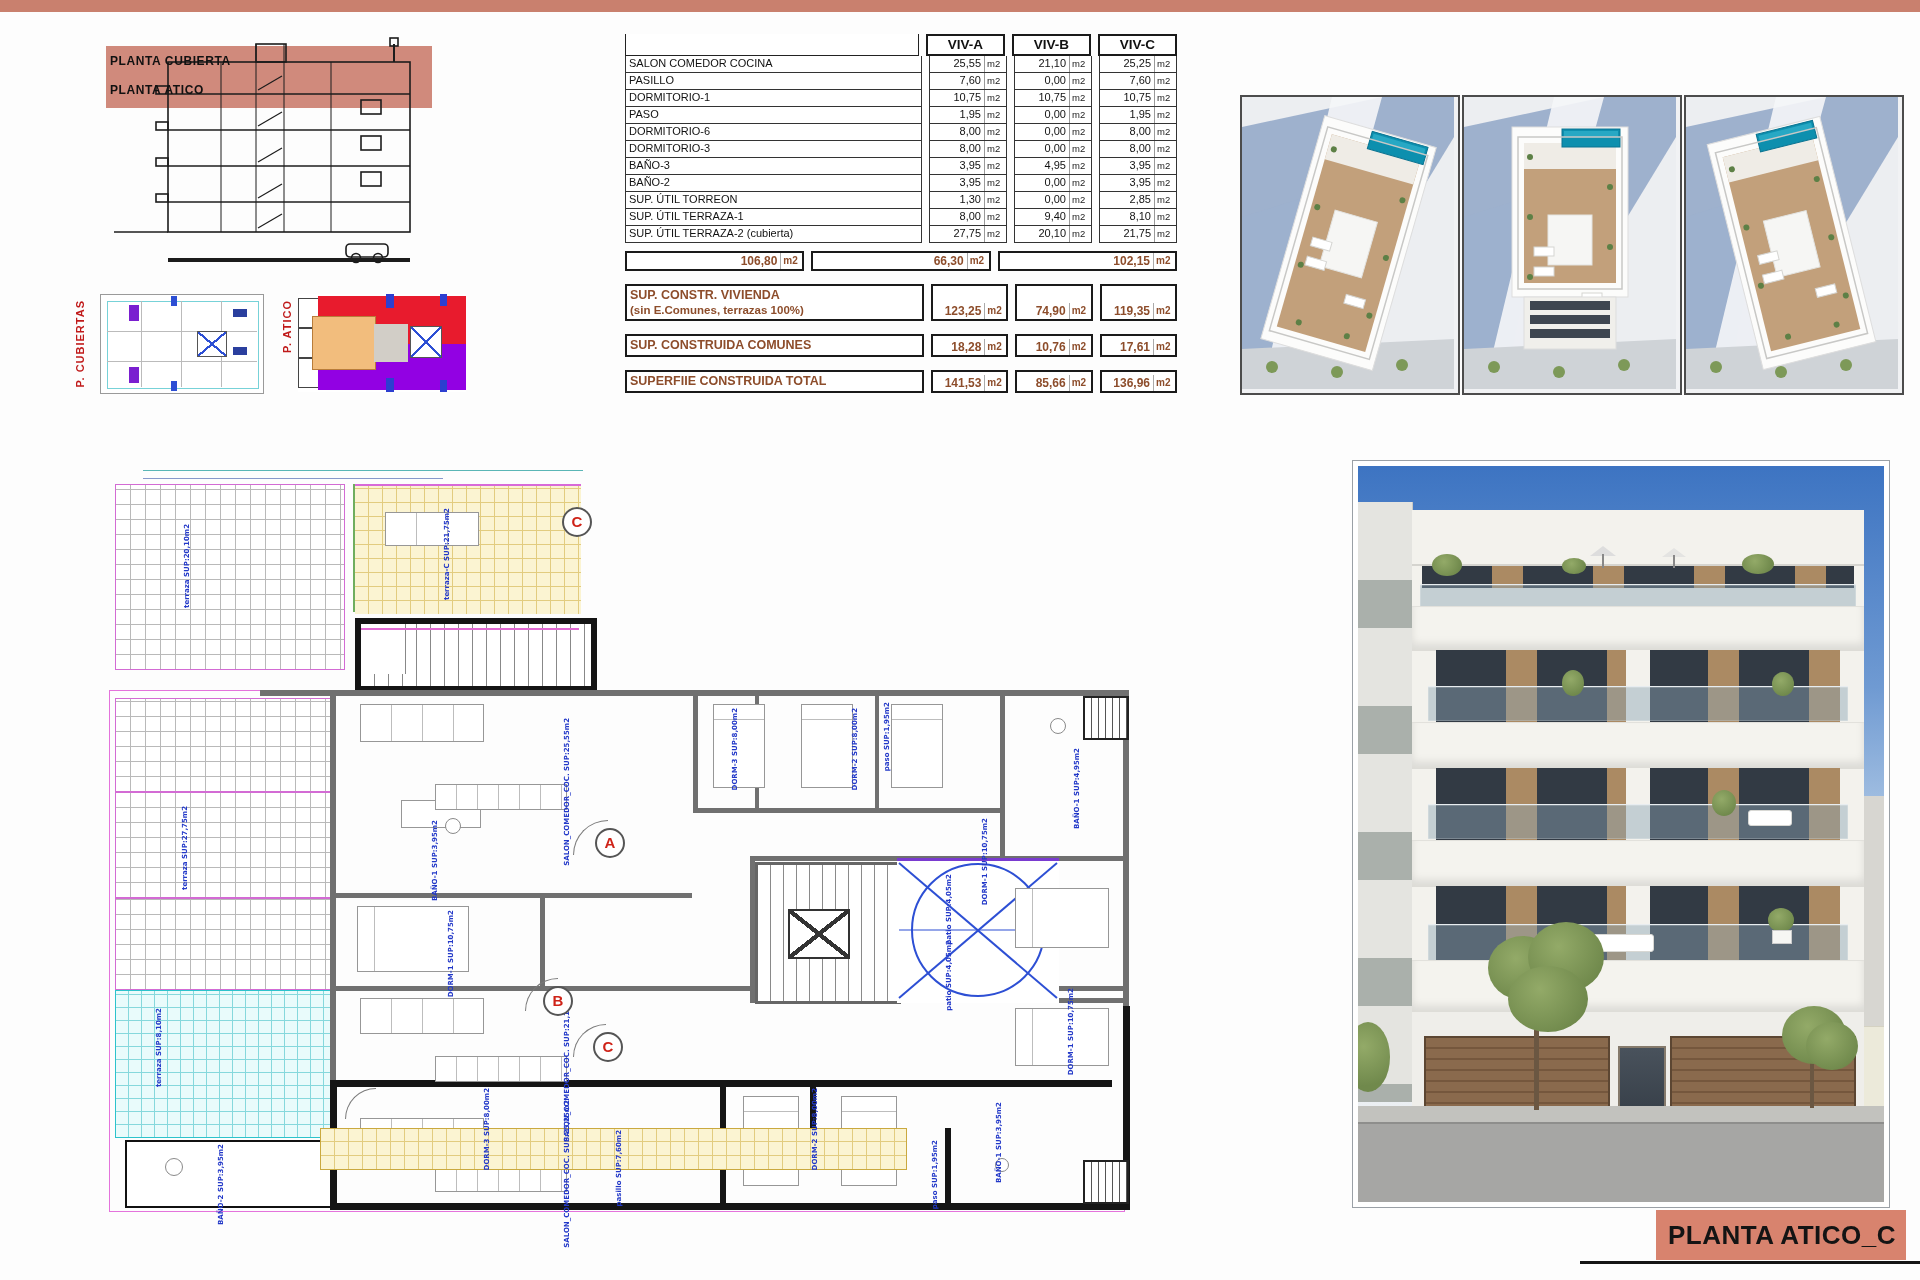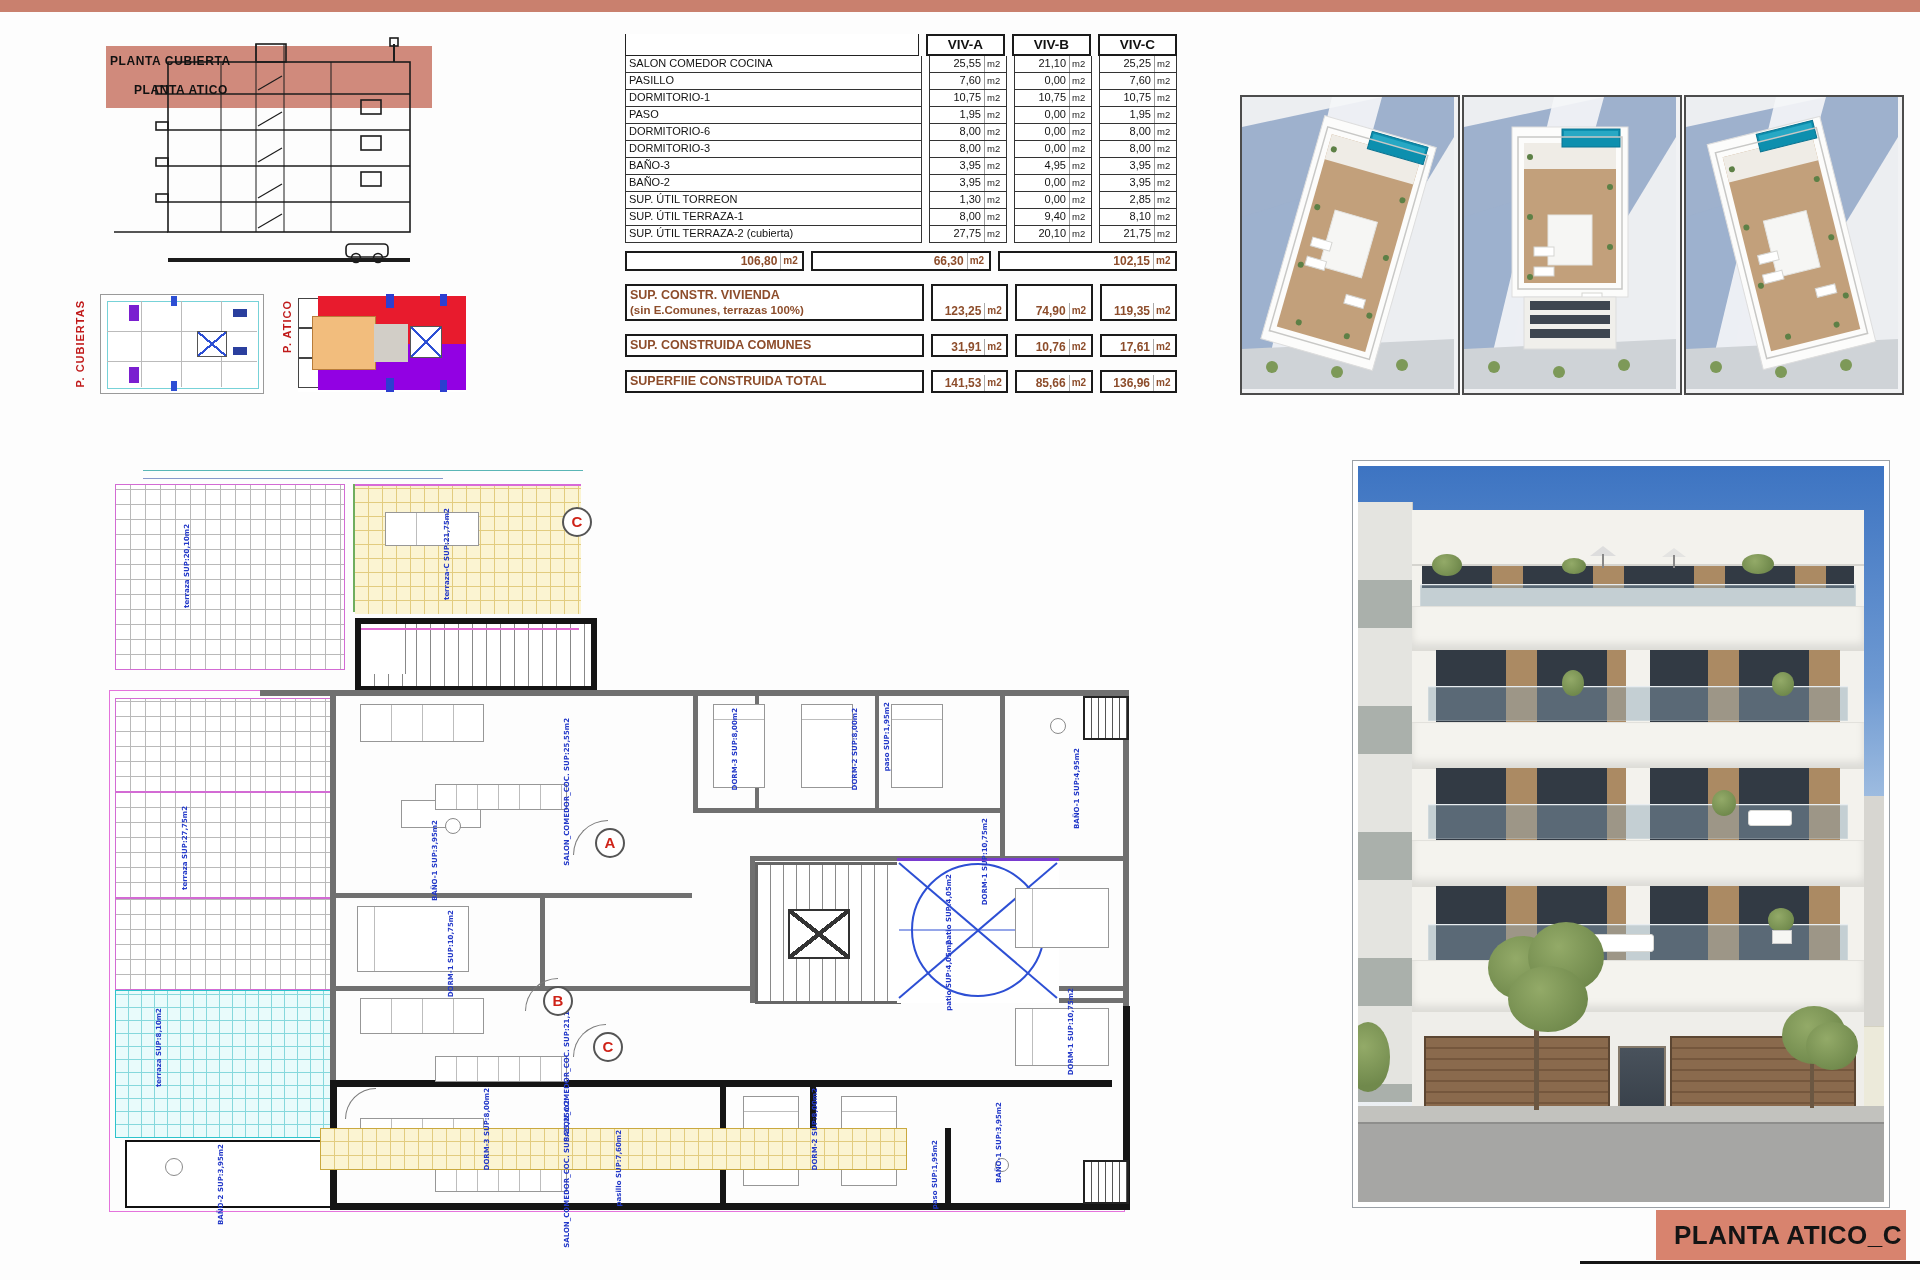--- a/index.html
+++ b/index.html
@@ -91,21 +91,21 @@
   .ev div{position:absolute;}
   .slab{background:#f4f3ee;border-top:1px solid #e2e1dc;box-shadow:inset 0 -7px 9px rgba(0,0,0,.10);}
   .wood{background:repeating-linear-gradient(90deg,#323a44 0 70px,#ab8a63 70px 101px);}
   .rail{background:rgba(140,165,180,.45);border-top:1px solid #e8edf0;
         box-shadow:inset 0 0 0 .5px rgba(255,255,255,.4);}
   .pier{background:#f3f2ed;}
   .fol{border-radius:50%;background:radial-gradient(circle at 40% 35%,#93aa68,#70894c 75%);}
 
   
   .titlebox{position:absolute;left:1656px;top:1210px;width:250px;height:50px;background:#d8836e;
-            display:flex;align-items:center;justify-content:flex-end;padding-right:4px;box-sizing:border-box;}
+            display:flex;align-items:center;justify-content:flex-end;padding-right:10px;box-sizing:border-box;}
   .titlebox span{font:700 26px "Liberation Sans",sans-serif;color:#141414;letter-spacing:.5px;}
   .bottomline{position:absolute;left:1580px;top:1261px;width:340px;height:3px;background:#151515;}
 </style>
 </head>
 <body>
 
 <div id="sheet">
 
   <div class="topbar"></div>
 
@@ -140,21 +140,21 @@
         <line x1="288" y1="24" x2="288" y2="42" stroke-width="2"></line>
           <rect x="284" y="18" width="8" height="8"></rect>
         <line x1="8" y1="212" x2="62" y2="212"></line>
         <line x1="62" y1="240" x2="304" y2="240" stroke-width="4"></line>
         <rect x="240" y="224" width="42" height="13" rx="4"></rect>
         <circle cx="250" cy="238" r="4.5"></circle>
           <circle cx="272" cy="238" r="4.5"></circle>
       </g>
     </svg>
     <div class="sec-label" style="left:4px;top:34px;">PLANTA CUBIERTA</div>
-    <div class="sec-label" style="left:4px;top:63px;margin-left:24px;">PLANTA ATICO</div>
+    <div class="sec-label" style="left:4px;top:63px;">PLANTA ATICO</div>
   </div>
 
   <div class="vlabel-red" style="left:74px;top:300px;">P. CUBIERTAS</div>
   <div class="kp" style="left:100px;top:294px;width:162px;height:98px;">
     <div style="left:6px;top:6px;width:150px;height:86px;border:1px solid #77d2d8;"></div>
     <div style="left:40px;top:6px;width:1px;height:86px;background:#bbb;"></div>
     <div style="left:80px;top:6px;width:1px;height:86px;background:#bbb;"></div>
     <div style="left:120px;top:6px;width:1px;height:86px;background:#bbb;"></div>
     <div style="left:6px;top:36px;width:150px;height:1px;background:#bbb;"></div>
     <div style="left:6px;top:66px;width:150px;height:1px;background:#bbb;"></div>
@@ -388,21 +388,21 @@
           <div class="tval tbig">
             <span class="num">119,35</span>
             <span class="unit">m2</span>
           </div>
         </div>
         <div class="tblock">
           <div class="tb-label">
             <div class="tb-l1">SUP. CONSTRUIDA COMUNES</div>
           </div>
           <div class="tval tbig">
-            <span class="num">31,91</span>
+            <span class="num">18,28</span>
             <span class="unit">m2</span>
           </div>
           <div class="tval tbig">
             <span class="num">10,76</span>
             <span class="unit">m2</span>
           </div>
           <div class="tval tbig">
             <span class="num">17,61</span>
             <span class="unit">m2</span>
           </div>

